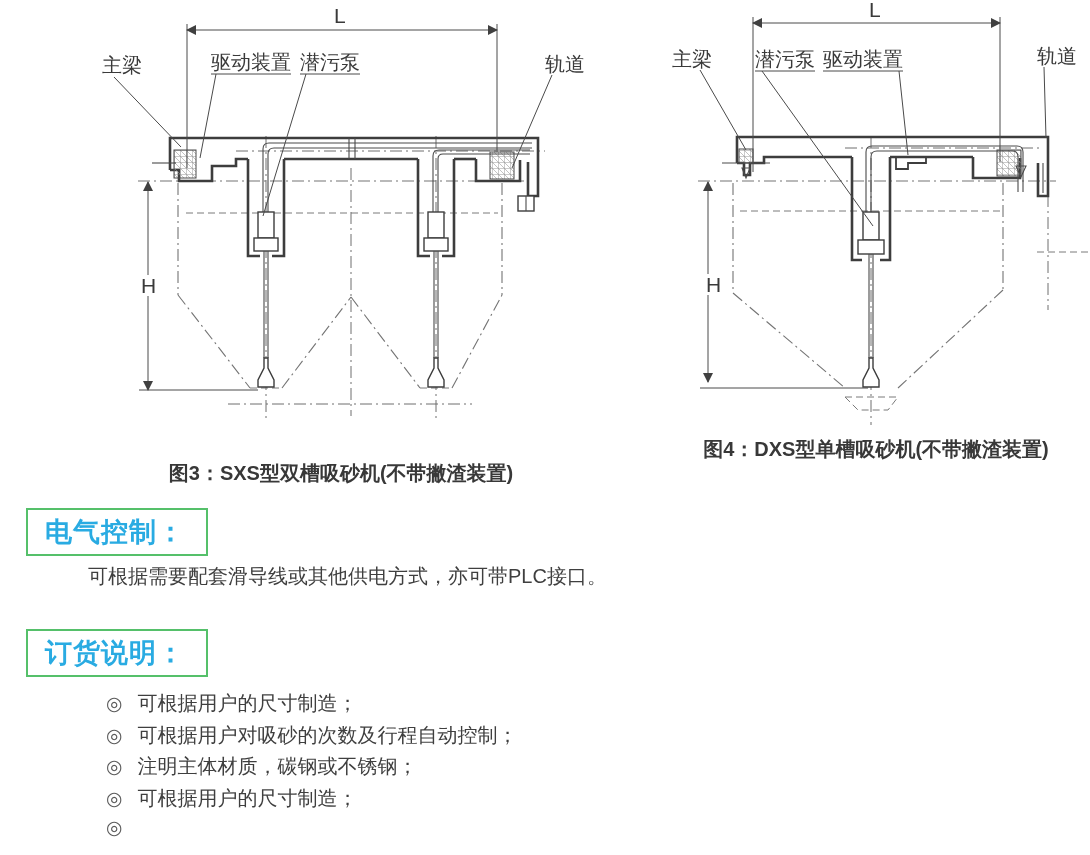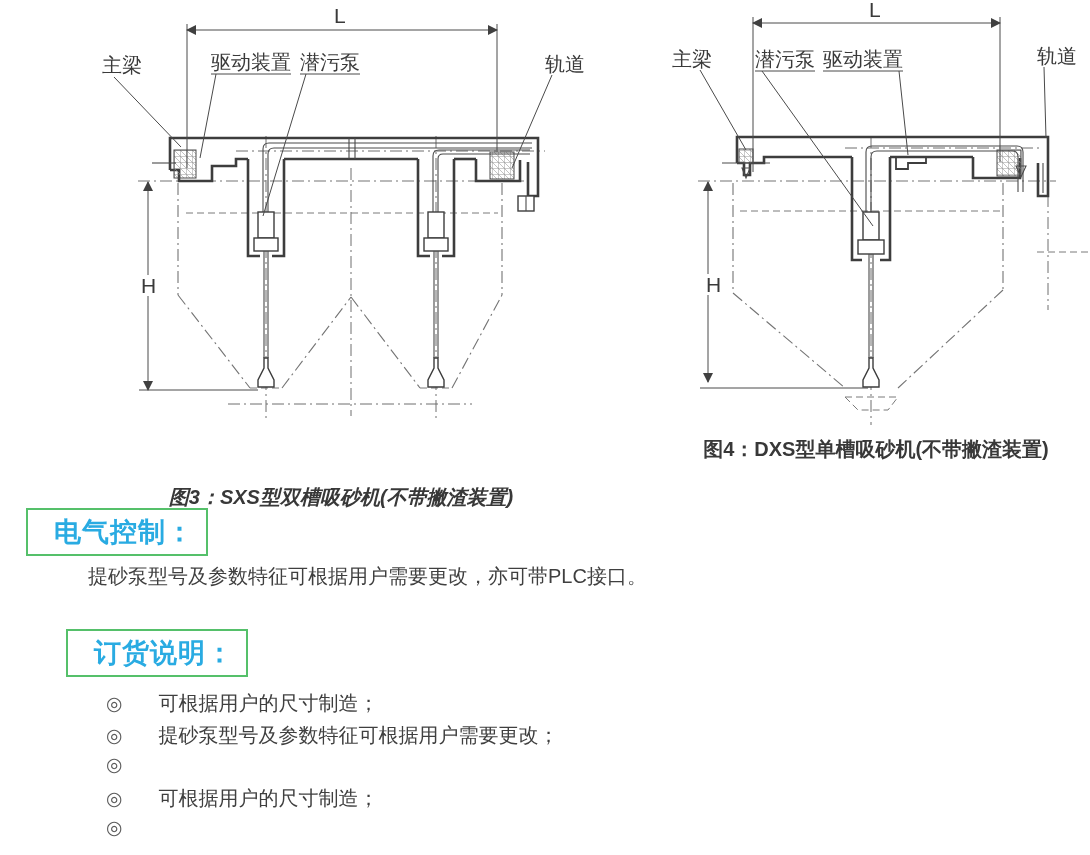--- a/index.html
+++ b/index.html
@@ -17,38 +17,38 @@
   .cl{stroke:#6f6f6f;stroke-width:1;fill:none;stroke-dasharray:12 4 2 4;}
   .tank{stroke:#747474;stroke-width:1.1;fill:none;stroke-dasharray:12 4 2 4;}
   .dash{stroke:#7a7a7a;stroke-width:1;fill:none;stroke-dasharray:7 4;}
   .part{stroke:#3d3d3d;stroke-width:1.4;fill:#ffffff;}
   .hatchrect{fill:url(#grid);stroke:#4a4a4a;stroke-width:1;}
   .lbl{font-size:20px;fill:#3a3a3a;}
   .dimlbl{font-size:21px;fill:#3a3a3a;}
 
   .caption{position:absolute;font-size:20px;font-weight:bold;color:#383838;
            text-align:center;white-space:nowrap;}
-  #caption-fig3{left:91px;top:484px;width:500px;font-style:italic;}
+  #caption-fig3{left:91px;top:460px;width:500px;}
   #caption-fig4{left:676px;top:436px;width:400px;}
 
   .heading-box{position:absolute;left:26px;width:182px;height:48px;
                border:2px solid #55c06a;background:#fff;box-sizing:border-box;
-               display:flex;align-items:center;padding-left:26px;}
+               display:flex;align-items:center;padding-left:17px;}
   .heading-box .heading-text{font-size:27px;font-weight:bold;color:#29abe2;
                letter-spacing:1px;white-space:nowrap;}
   #section-electric-box{top:508px;}
-  #section-order-box{top:629px;margin-left:40px;}
+  #section-order-box{top:629px;}
 
   .body-text{position:absolute;left:88px;top:563px;font-size:20px;color:#3f3f3f;
              white-space:nowrap;}
 
   .bullet-list{position:absolute;left:106px;top:690px;list-style:none;margin:0;padding:0;}
   .bullet-list li{display:flex;align-items:baseline;height:31.5px;font-size:20px;color:#3f3f3f;}
   .bullet-list .marker{color:#5a5a5a;font-size:19px;margin-right:15px;}
-  .bullet-list .bullet-text{white-space:nowrap;margin-left:21px;}
+  .bullet-list .bullet-text{white-space:nowrap;}
 </style>
 </head>
 <body>
 
 <div class="page">
 
   <svg class="diagrams" width="1090" height="452" viewBox="0 0 1090 452">
     <defs>
       <marker id="arr" viewBox="0 0 10 10" refX="9" refY="5" markerWidth="10" markerHeight="10" orient="auto-start-reverse">
         <path d="M0,0 L10,5 L0,10 z" fill="#404040"></path>
@@ -236,37 +236,38 @@
       </g>
     </g>
   </svg>
 
   <div class="caption" id="caption-fig3">图3：SXS型双槽吸砂机(不带撇渣装置)</div>
   <div class="caption" id="caption-fig4">图4：DXS型单槽吸砂机(不带撇渣装置)</div>
 
   <div class="heading-box" id="section-electric-box">
     <span class="heading-text">电气控制：</span>
   </div>
-  <div class="body-text">提砂泵型号及参数特征可根据用户需要更改，亦可带PLC接口。</div>
+  <div class="body-text">可根据需要配套滑导线或其他供电方式，亦可带PLC接口。</div>
 
   <div class="heading-box" id="section-order-box">
     <span class="heading-text">订货说明：</span>
   </div>
 
   <ul class="bullet-list">
     <li>
       <span class="marker">◎</span>
       <span class="bullet-text">可根据用户的尺寸制造；</span>
     </li>
     <li>
       <span class="marker">◎</span>
-      <span class="bullet-text">提砂泵型号及参数特征可根据用户需要更改；</span>
-    </li>
-    <li>
-      <span class="marker">◎</span>
+      <span class="bullet-text">可根据用户对吸砂的次数及行程自动控制；</span>
+    </li>
+    <li>
+      <span class="marker">◎</span>
+      <span class="bullet-text">注明主体材质，碳钢或不锈钢；</span>
     </li>
     <li>
       <span class="marker">◎</span>
       <span class="bullet-text">可根据用户的尺寸制造；</span>
     </li>
     <li>
       <span class="marker">◎</span>
     </li>
   </ul>
 

